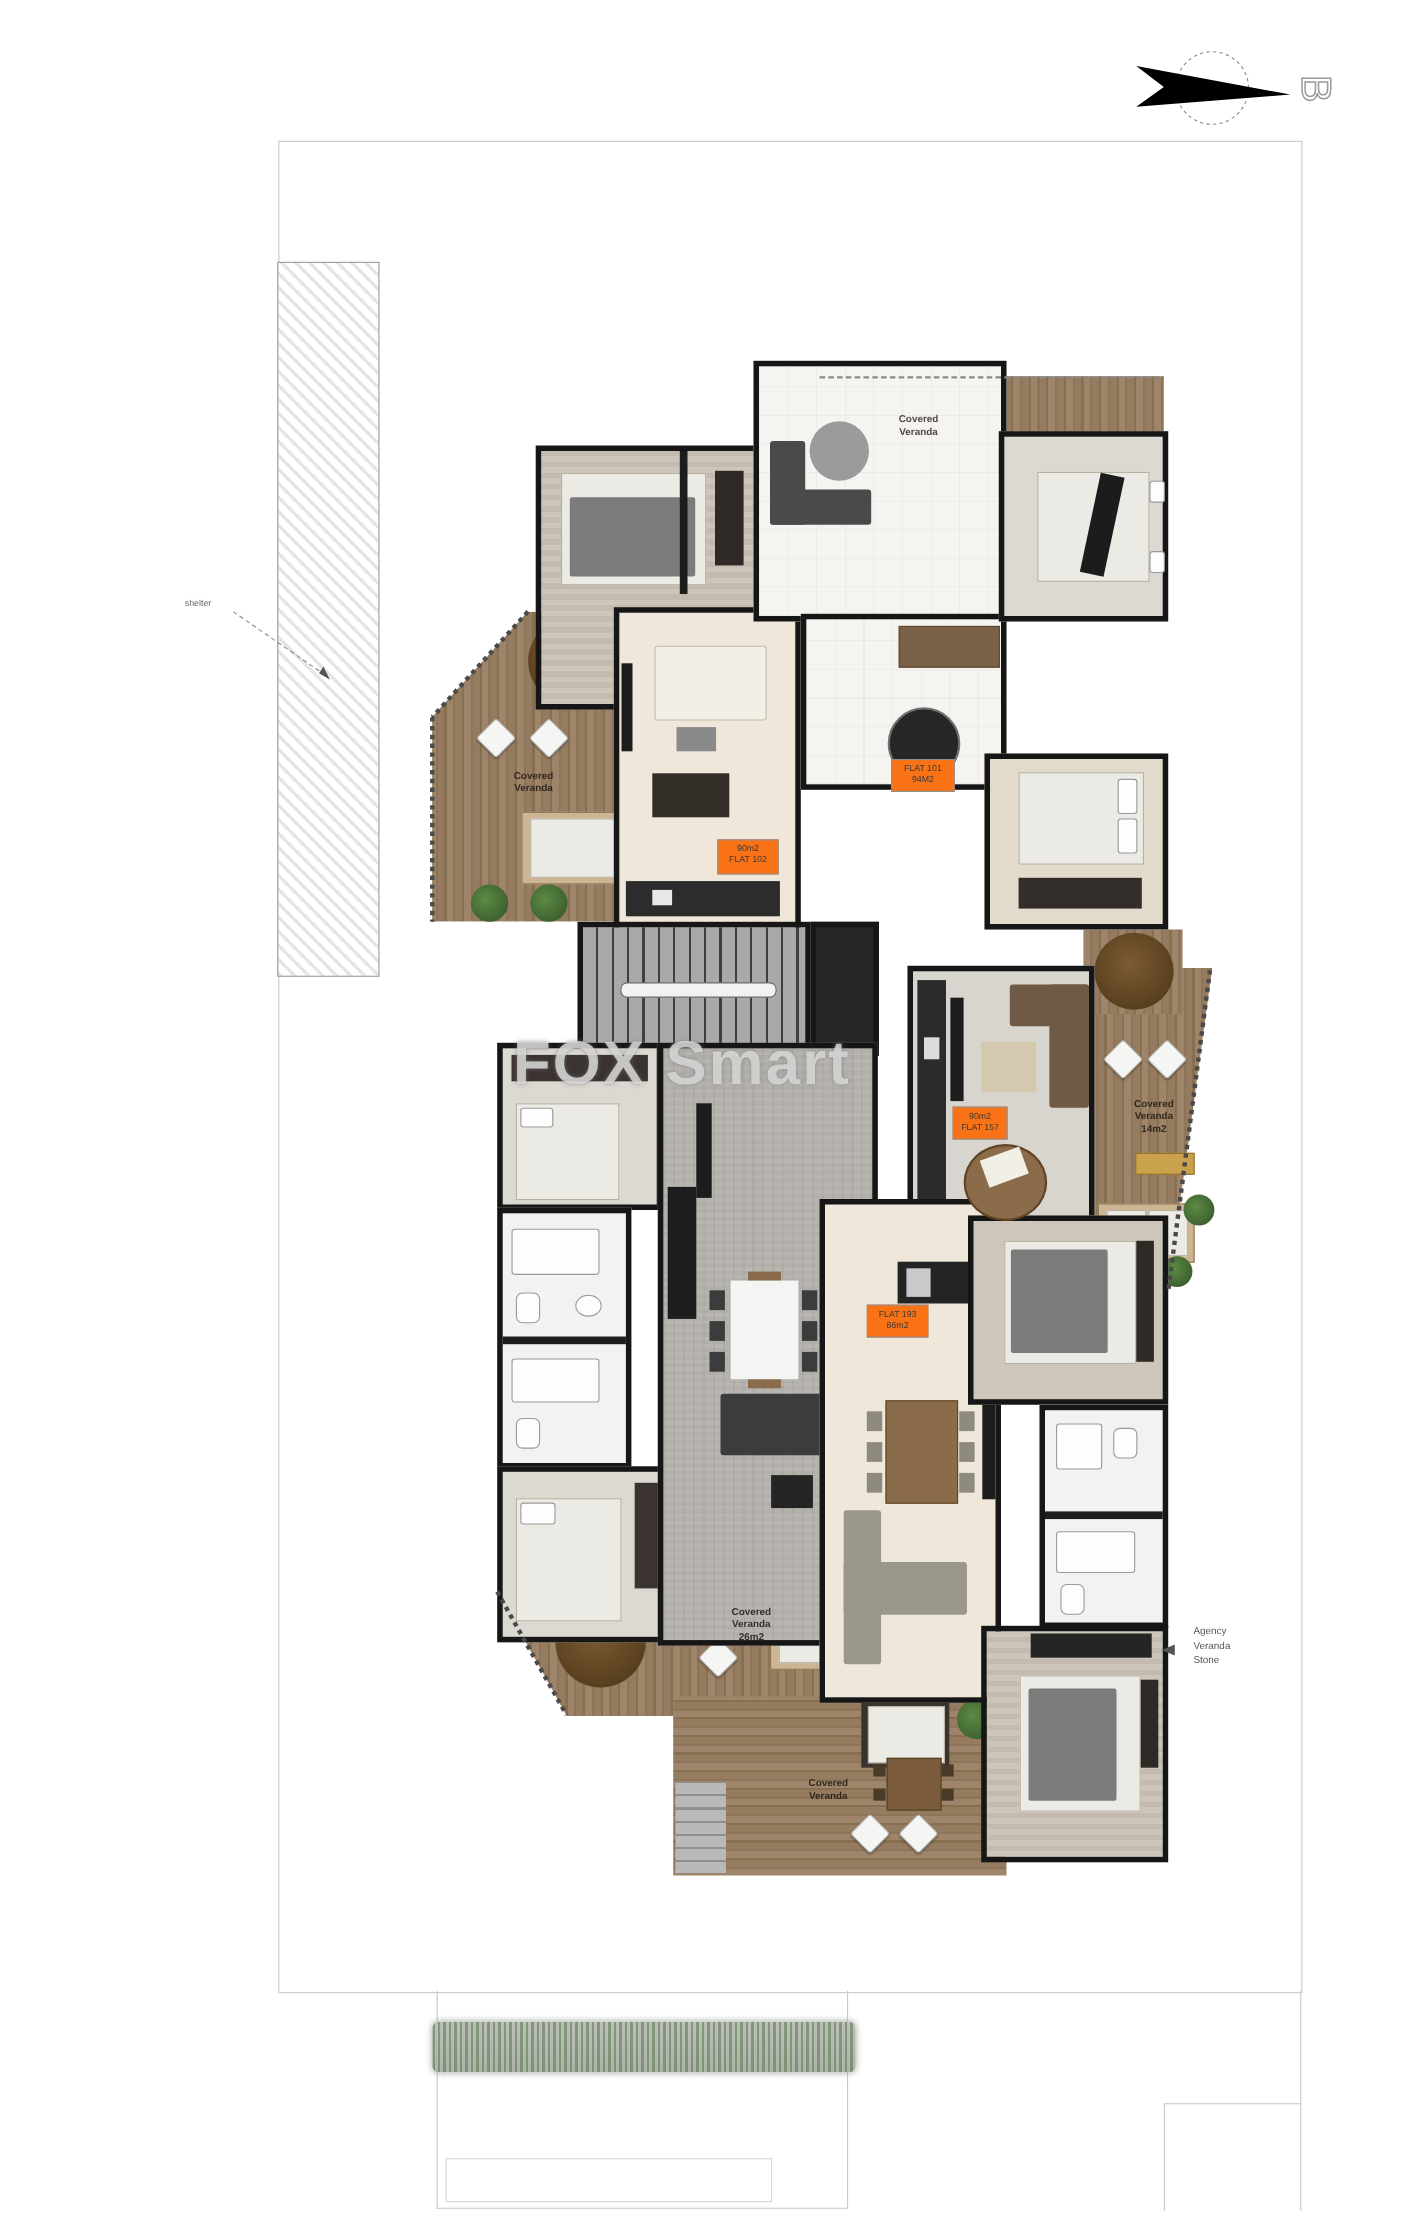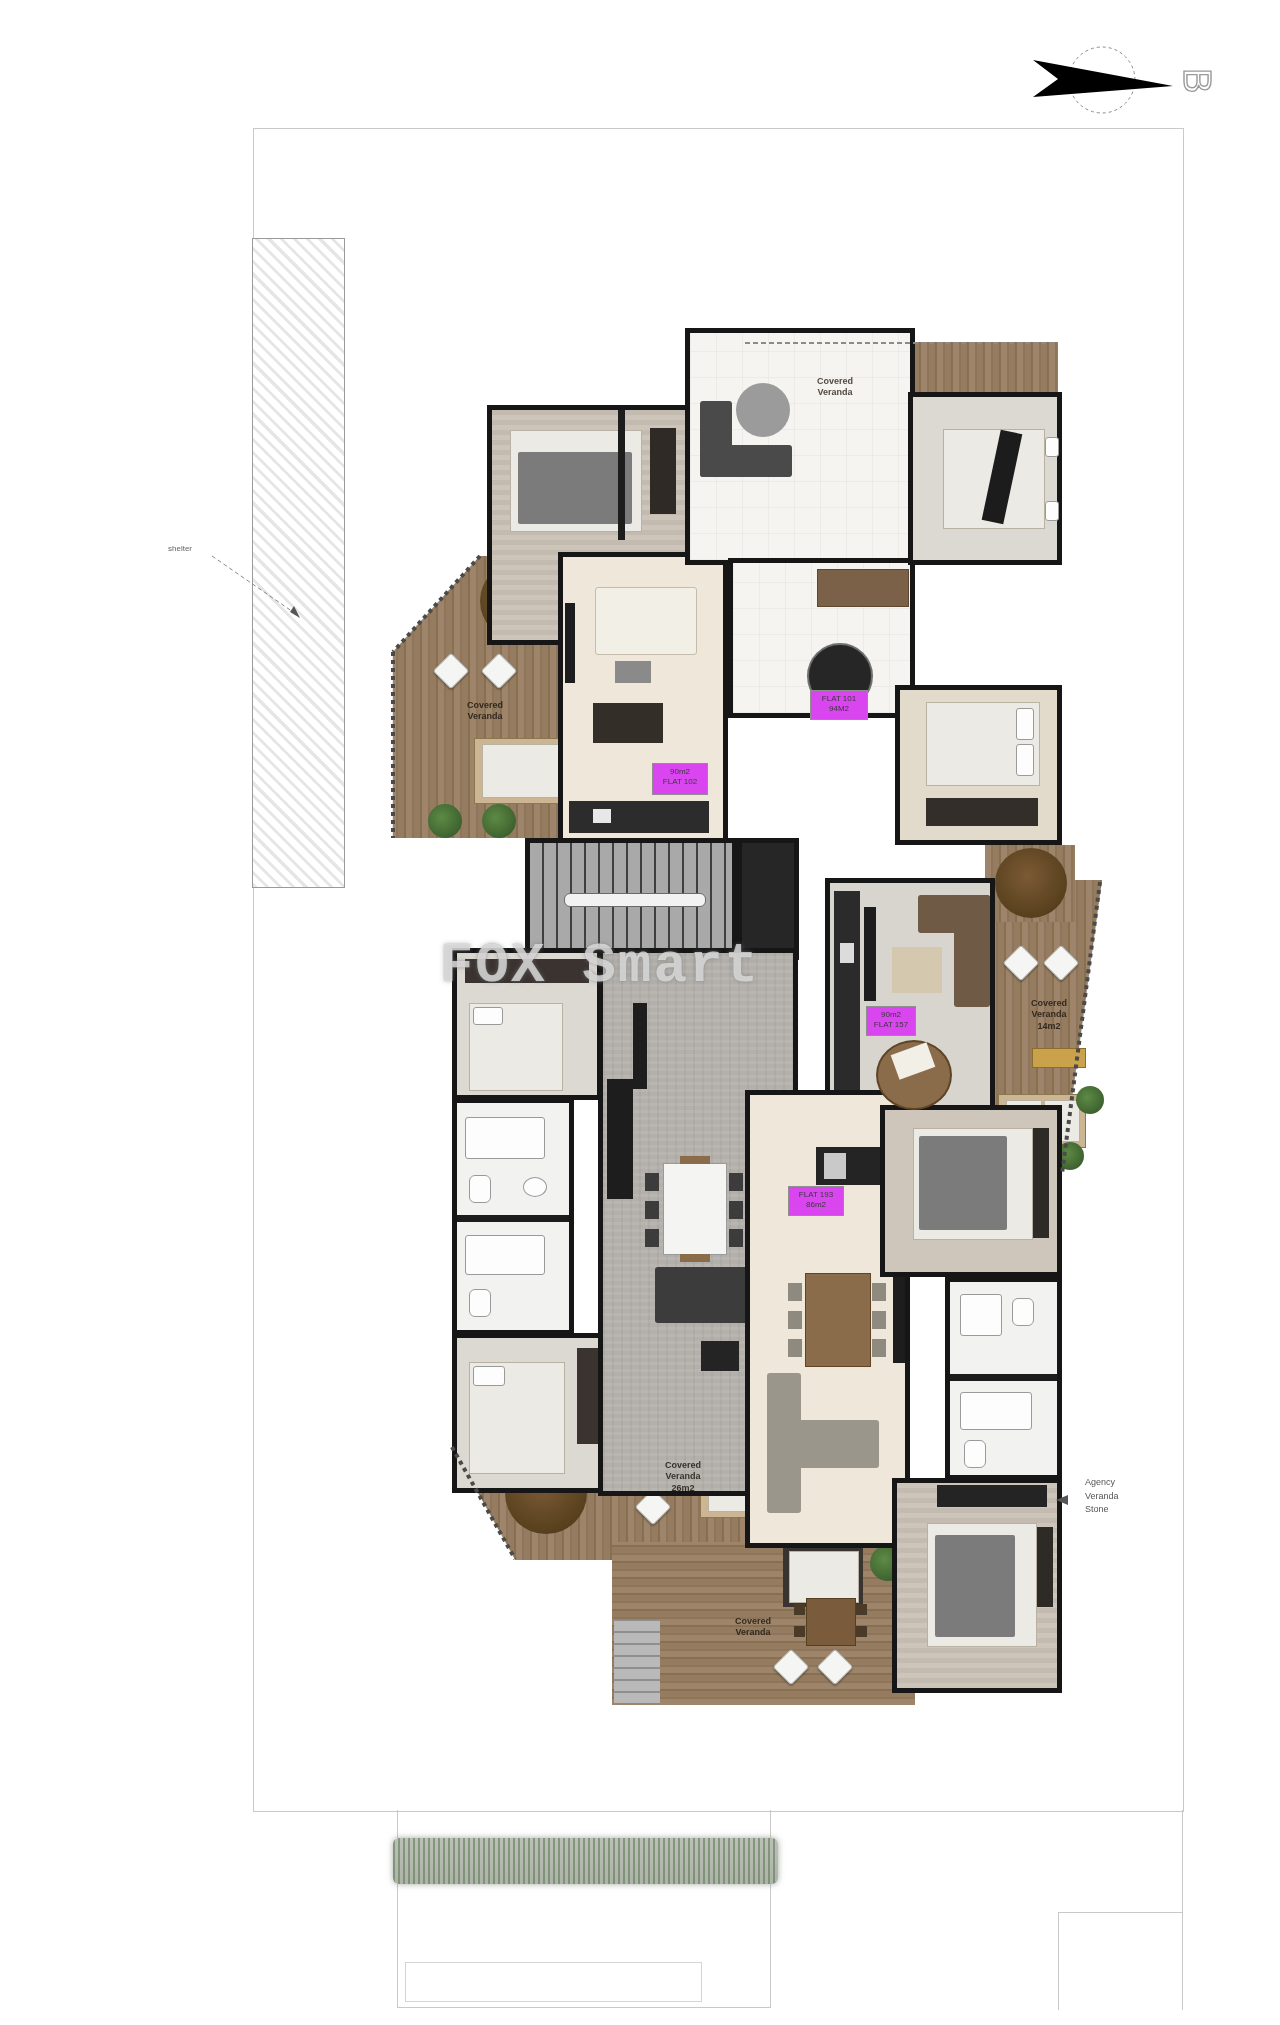--- a/index.html
+++ b/index.html
@@ -13,39 +13,39 @@
   .whitefloor{background:
      repeating-linear-gradient(0deg,rgba(0,0,0,.035) 0 1px,transparent 1px 26px),
      repeating-linear-gradient(90deg,rgba(0,0,0,.035) 0 1px,transparent 1px 26px),#f5f4f0;}
   .marble{background:#d8d5cf;}
   .concrete{background:
      repeating-linear-gradient(0deg,rgba(255,255,255,.07) 0 3px,transparent 3px 7px),
      repeating-linear-gradient(90deg,rgba(0,0,0,.04) 0 2px,transparent 2px 9px),#b3b0ab;}
   .graywood{background:repeating-linear-gradient(0deg,#cdc5b9 0 5px,#c3bbaf 5px 10px);}
   .lightfloor{background:#dcd8d2;}
   .bath{background:#f2f2f0;}
-  .lbl{position:absolute;background:#d946ef;border:1px solid #8f8f8f;color:#3a3a3a;font-size:8px;
+  .lbl{position:absolute;background:#f97316;border:1px solid #8f8f8f;color:#3a3a3a;font-size:8px;
        line-height:1.25;text-align:center;padding:3px 4px;box-sizing:border-box;z-index:6;}
   .vlbl{position:absolute;color:rgba(45,35,25,.82);font-size:9px;font-weight:700;line-height:1.25;
         text-align:center;z-index:6;}
   .chair{position:absolute;width:24px;height:24px;background:#f5f5f3;border:1px solid #b5b5b0;
          box-shadow:1px 1px 2px rgba(0,0,0,.35);transform:rotate(45deg);border-radius:3px;}
   .plant{position:absolute;border-radius:50%;
          background:radial-gradient(circle at 40% 40%,#5d8a45,#3f6330 70%,#2e4a22);}
   .tree{position:absolute;border-radius:50%;
         background:radial-gradient(circle at 45% 40%,#7b5a35,#5b421f 65%,#46311a);}
   .darkbar{position:absolute;background:#1d1d1d;}
   .bedbase{position:absolute;background:#eceae4;border:1px solid #b9b2a2;}
   .blanket{position:absolute;background:#7b7b7b;border-radius:2px;}
   .fixture{position:absolute;background:#fdfdfd;border:1px solid #9a9a9a;border-radius:3px;}
   .boundary{position:absolute;border:1px solid #c9c9c9;}
   .thinline{position:absolute;background:#c9c9c9;}
-  .wm{position:absolute;left:340px;top:938px;width:520px;text-align:center;z-index:9;
+  .wm{position:absolute;left:360px;top:938px;width:520px;text-align:center;z-index:9;
       color:rgba(253,253,253,.62);font-weight:600;letter-spacing:2px;
-      text-shadow:0 0 5px rgba(125,125,125,.55),0 0 1px rgba(110,110,110,.6);font-family:Liberation Mono, monospace;}
+      text-shadow:0 0 5px rgba(125,125,125,.55),0 0 1px rgba(110,110,110,.6);}
   .wm .l1{font-size:56px;line-height:1.0;}
   .wm .l2{font-size:54px;line-height:1.1;}
   .note{position:absolute;color:#555;font-size:9px;line-height:1.5;}
 </style>
 </head>
 <body>
 
 <div id="canvas">
 
   <div class="boundary" style="left:253px;top:128px;width:929px;height:1682px;"></div>

